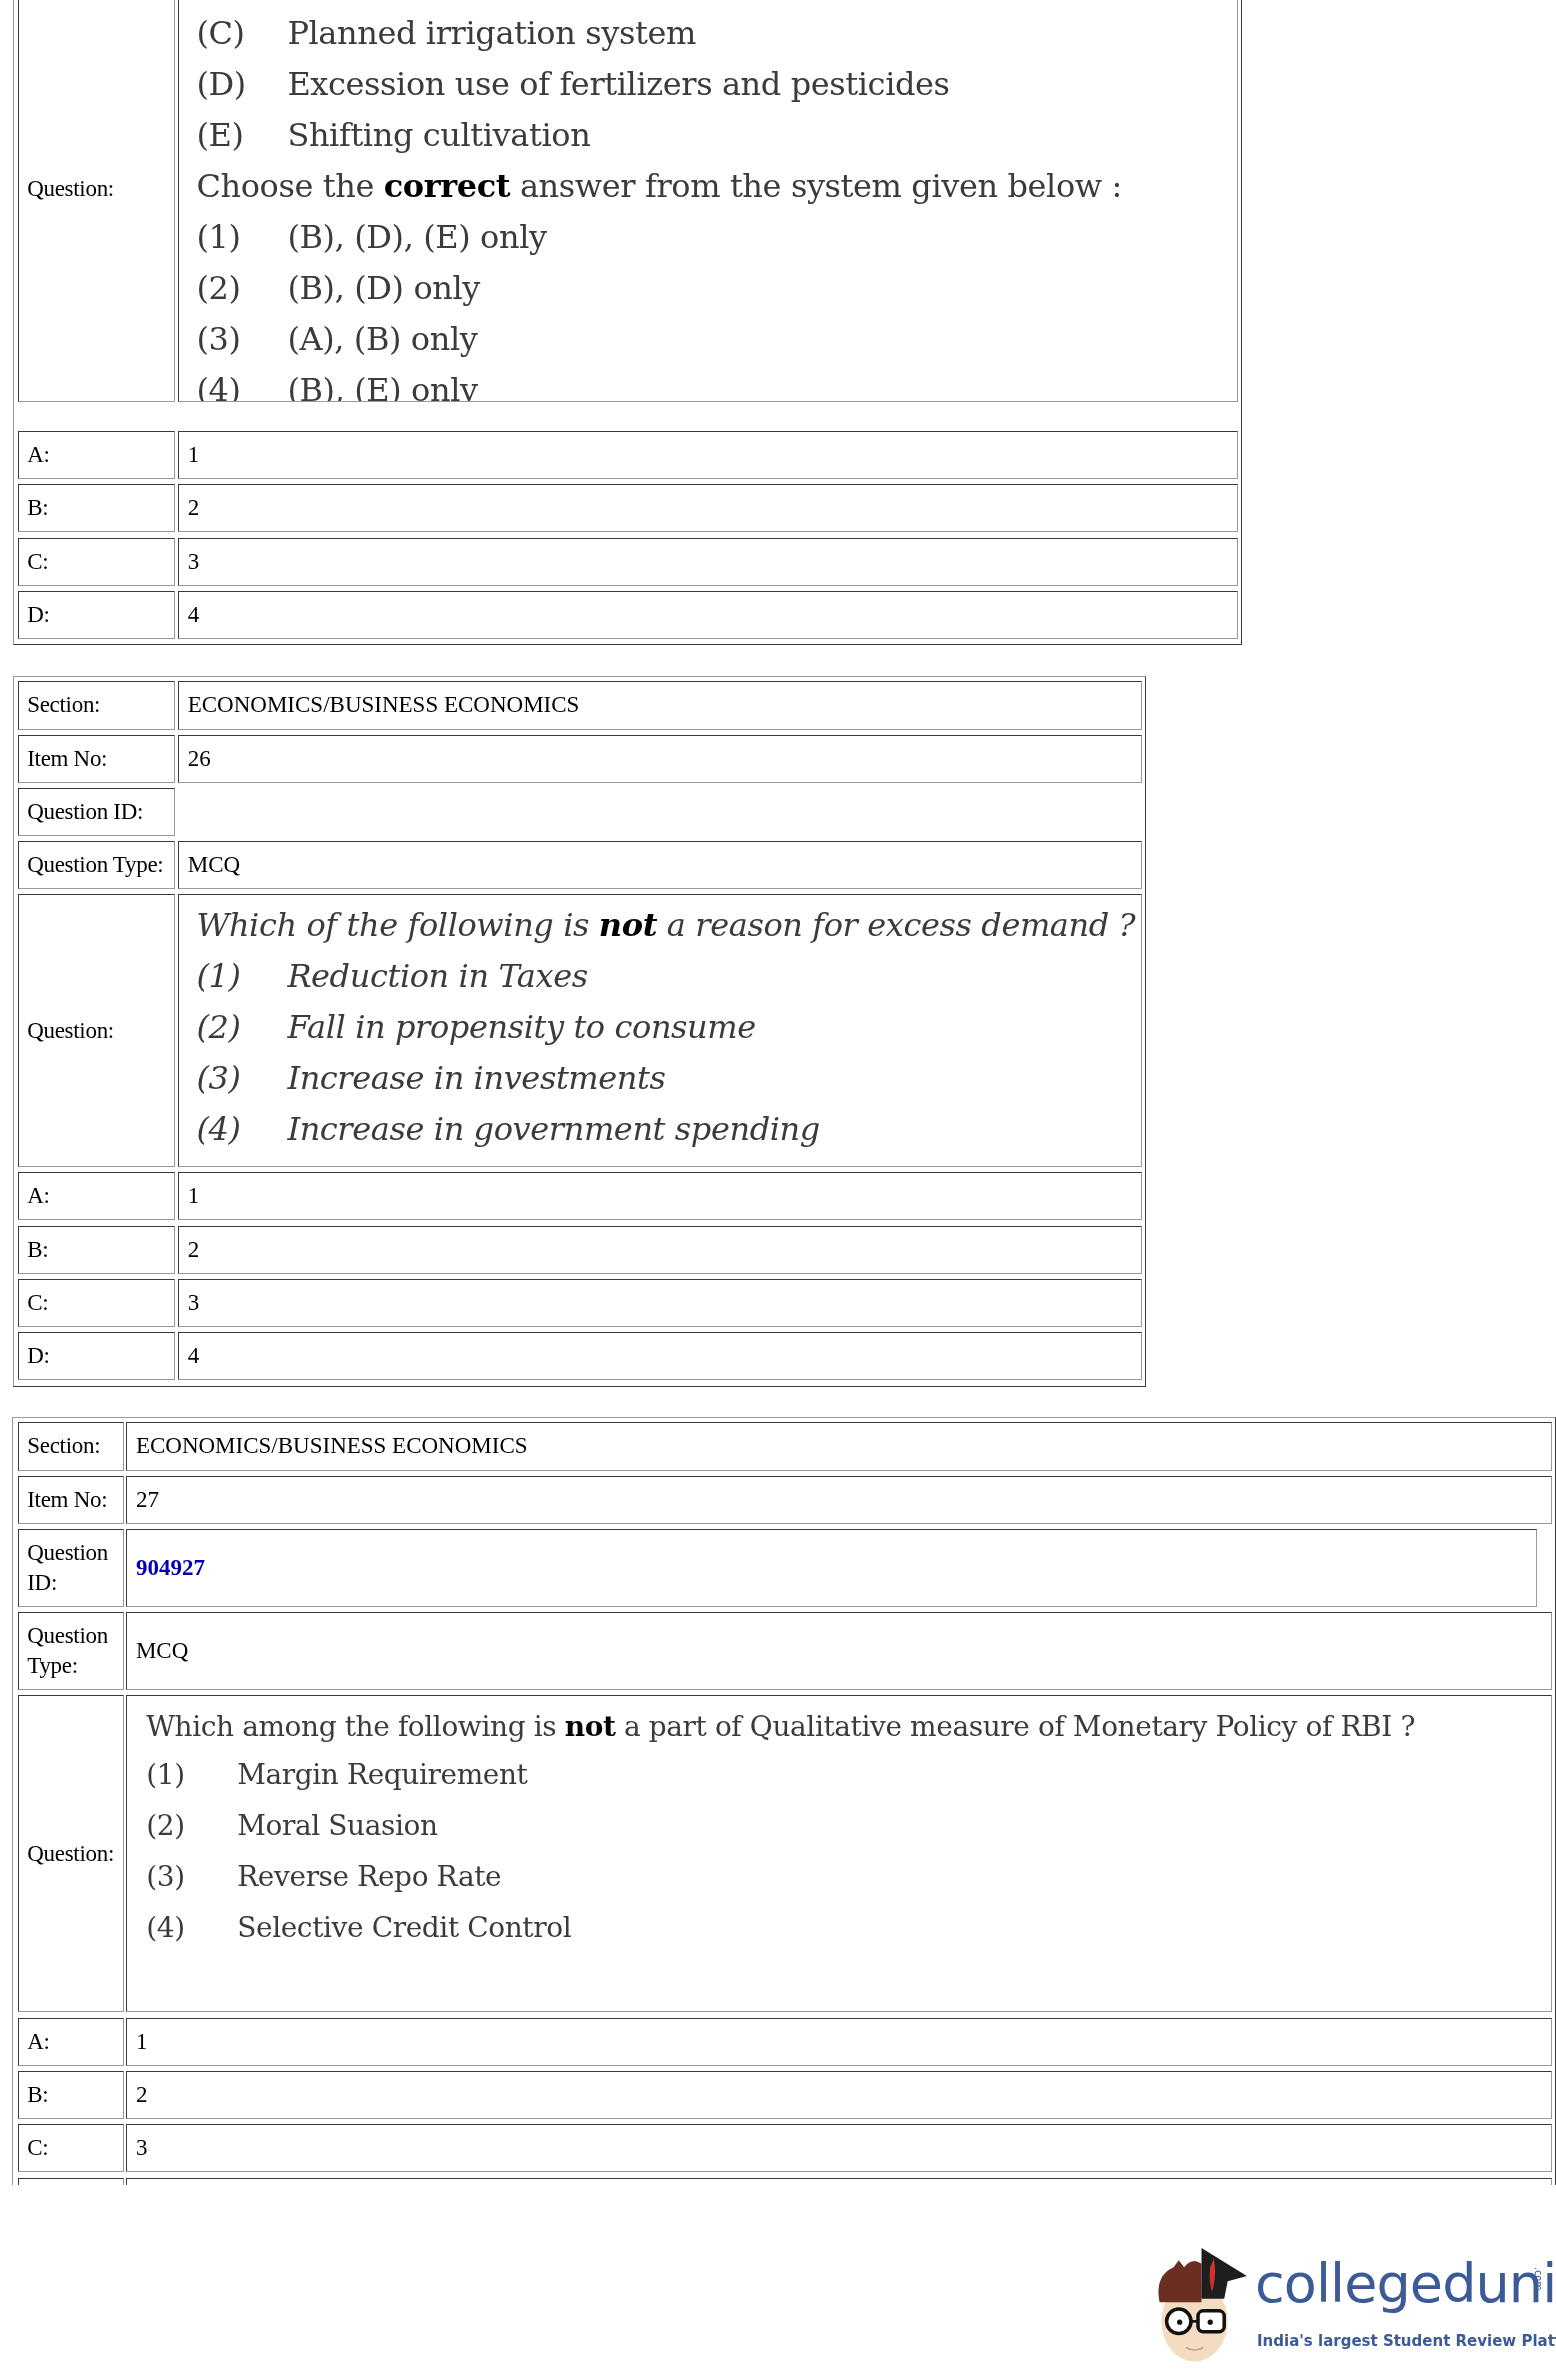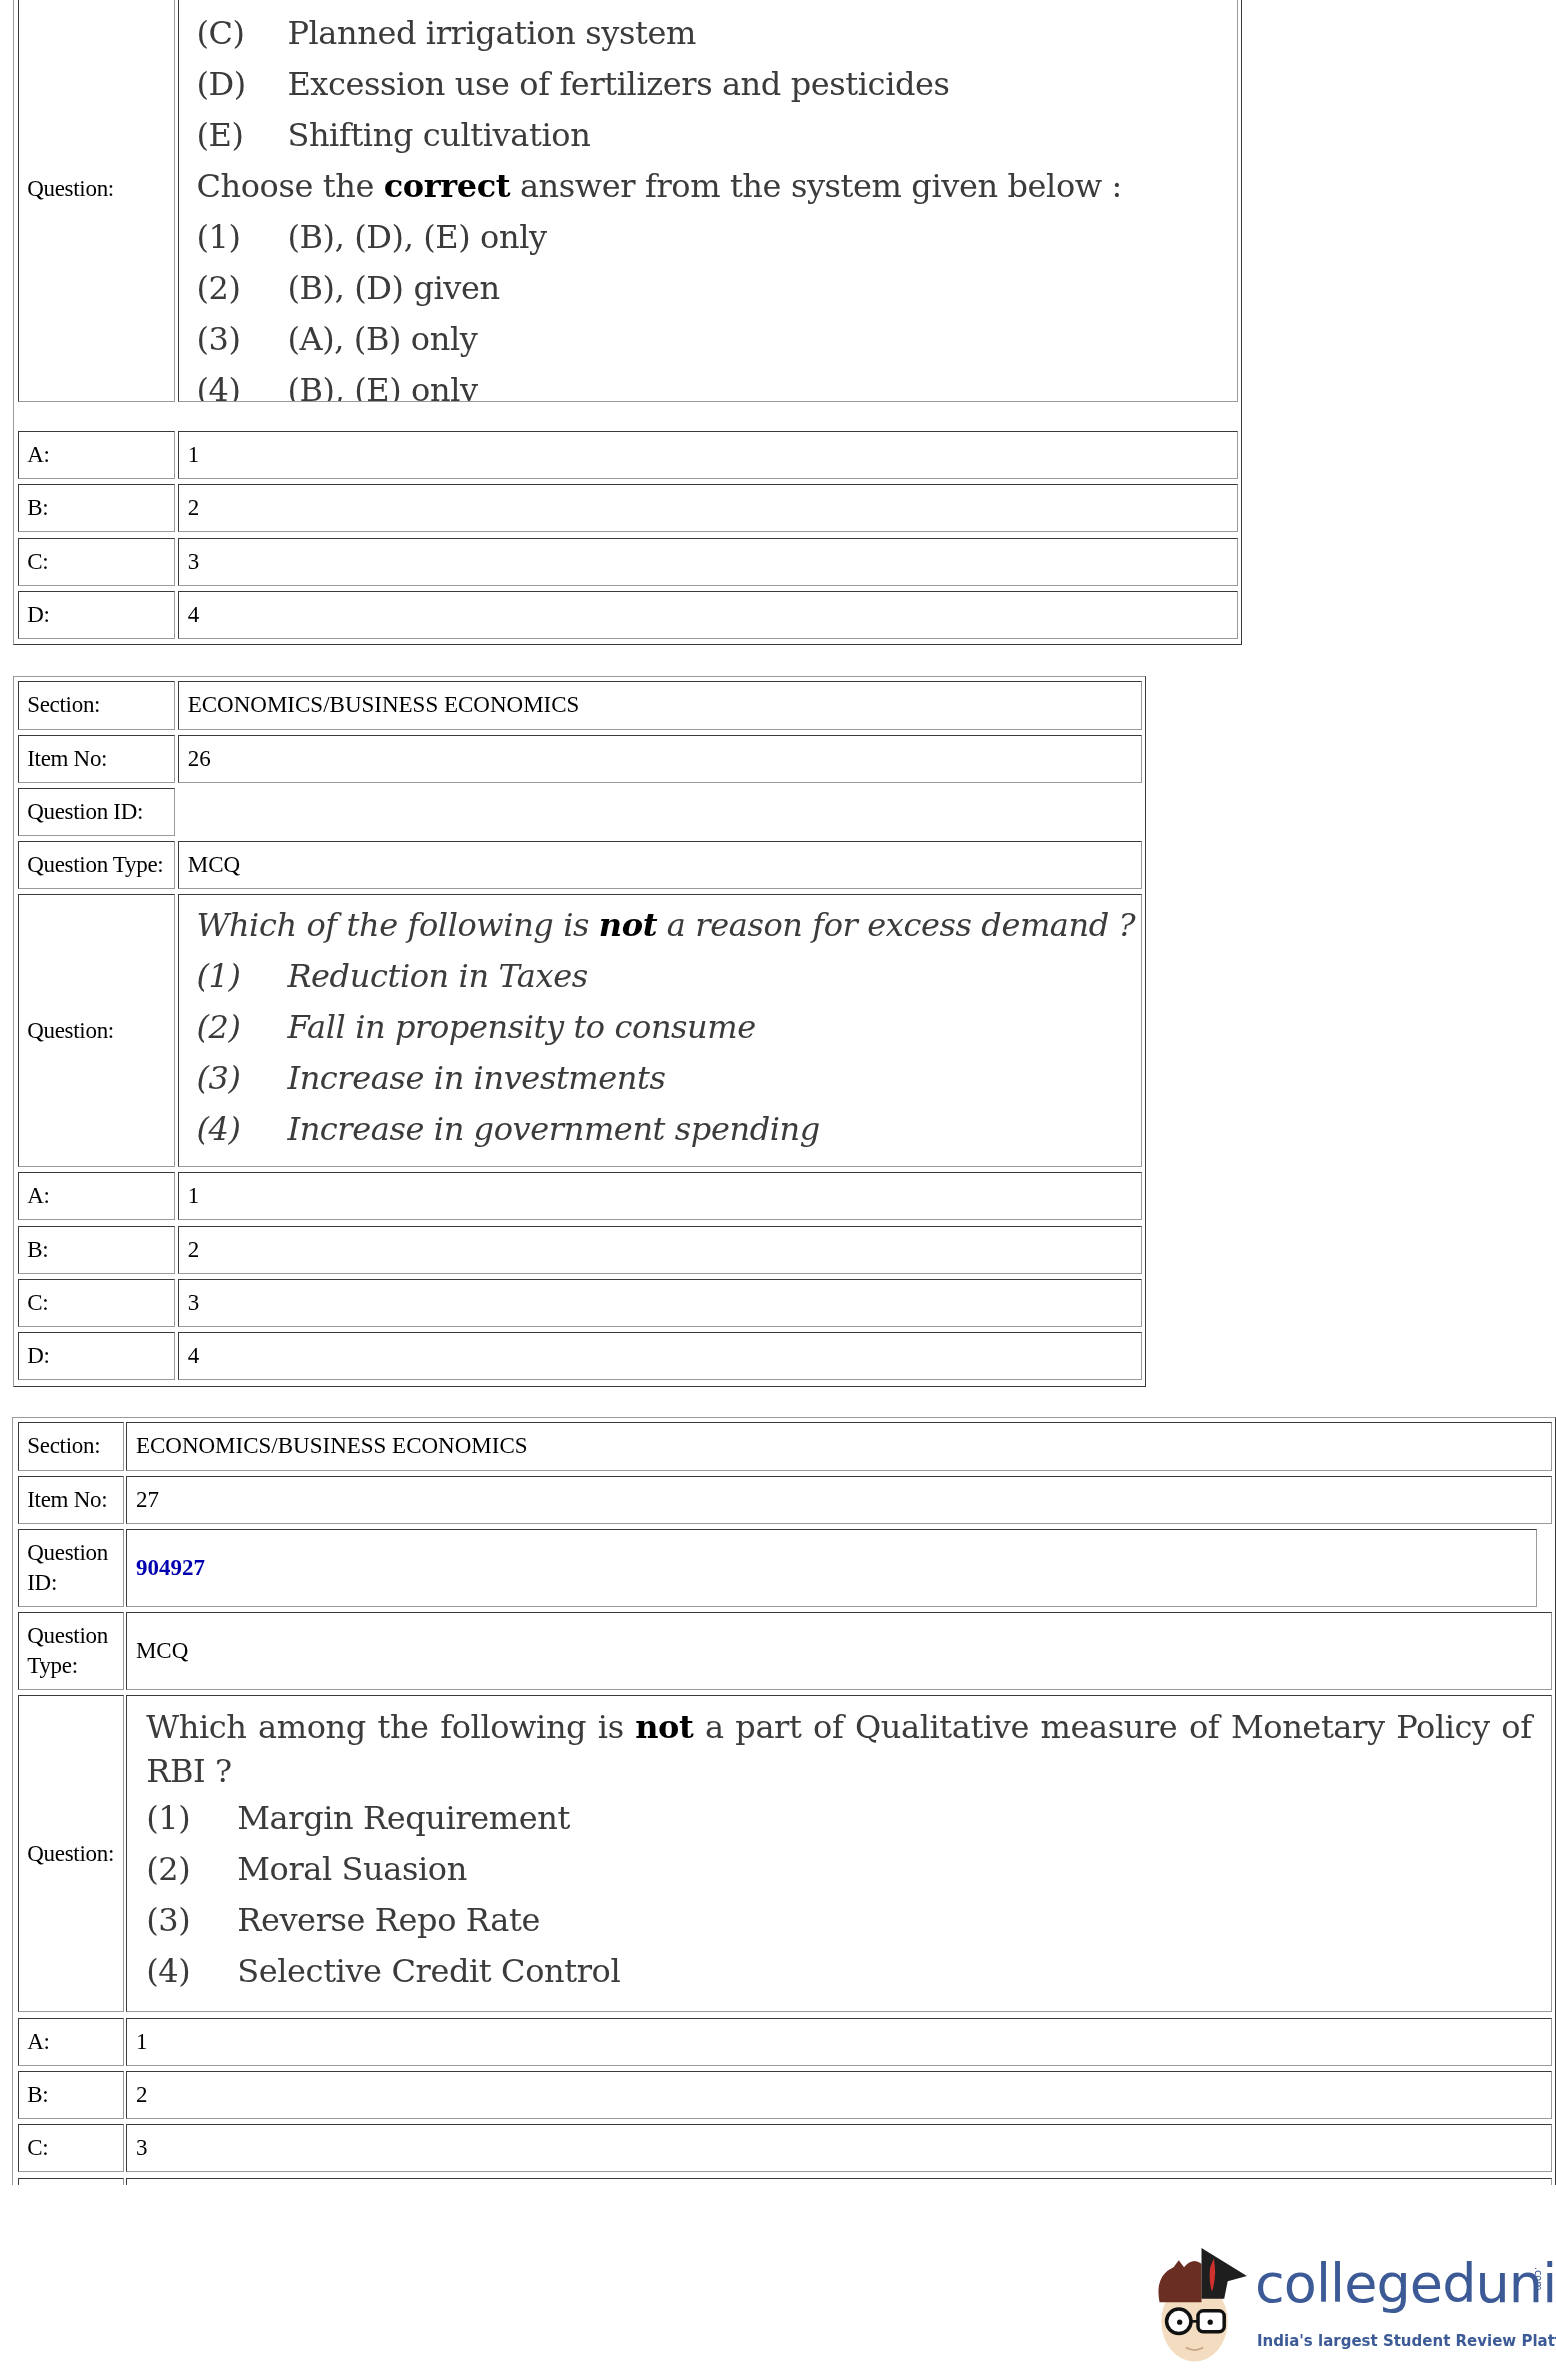--- a/index.html
+++ b/index.html
@@ -7,21 +7,21 @@
   .tbl { position:absolute; box-sizing:border-box; border:1.7px solid; border-color:#9a9a9a #3a3a3a #3a3a3a #9a9a9a; background:#fff; }
   .row { position:absolute; left:0; right:0; }
   .cell { position:absolute; top:0; bottom:0; box-sizing:border-box; border:1.7px solid; border-color:#3a3a3a #9a9a9a #9a9a9a #3a3a3a; display:flex; align-items:center; overflow:hidden; }
   .lbl { font-size:23px; padding-left:8.7px; line-height:30px; letter-spacing:-0.3px; }
   .val { font-size:23px; padding-left:8.7px; line-height:30px; }
   .qid { color:#1a0dab; font-weight:bold; color:#0000b0; }
   .q { font-family:"DejaVu Serif", serif; color:#3b3b3b; font-size:32px; display:block; padding:7px 0 0 17.4px; line-height:51px; letter-spacing:-0.4px; }
   .q b { color:#000000; }
   .opt { display:flex; white-space:nowrap; }
   .opt .n { width:91px; flex:none; }
-  .q3 { font-size:32px; line-height:44px; padding:8.7px 19px 0 19px; text-align:justify; }
+  .q3 { font-size:28px; line-height:44px; padding:8.7px 19px 0 19px; text-align:justify; }
   .q3 .opt { line-height:51px; }
   .logo { position:absolute; left:1149px; top:2241px; width:401px; height:131px; }
   .logo-text { position:absolute; left:106px; top:10.5px; font-family:"DejaVu Sans", sans-serif; font-size:54px; color:#3c5a96; letter-spacing:-0.9px; }
   .logo-com { position:absolute; left:384px; top:26px; font-family:"DejaVu Sans", sans-serif; font-size:9.6px; color:#3c5a96; writing-mode:vertical-rl; }
   .logo-tag { position:absolute; left:108px; top:91px; font-family:"DejaVu Sans", sans-serif; font-weight:bold; font-size:15px; color:#3c5a96; white-space:nowrap; }
 </style>
 </head>
 <body>
 
 <div class="tbl" style="left:13px; top:-26px; width:1229px; height:671px;">
@@ -45,21 +45,21 @@
             <span class="n">(E)</span>
             <span>Shifting cultivation</span>
           </div>
         <div style="white-space:nowrap;"><span>Choose the </span><b>correct</b><span> answer from the system given below :</span></div>
         <div class="opt">
             <span class="n">(1)</span>
             <span>(B), (D), (E) only</span>
           </div>
         <div class="opt">
             <span class="n">(2)</span>
-            <span>(B), (D) given</span>
+            <span>(B), (D) only</span>
           </div>
         <div class="opt">
             <span class="n">(3)</span>
             <span>(A), (B) only</span>
           </div>
         <div class="opt">
             <span class="n">(4)</span>
             <span>(B), (E) only</span>
           </div>
       </div>

